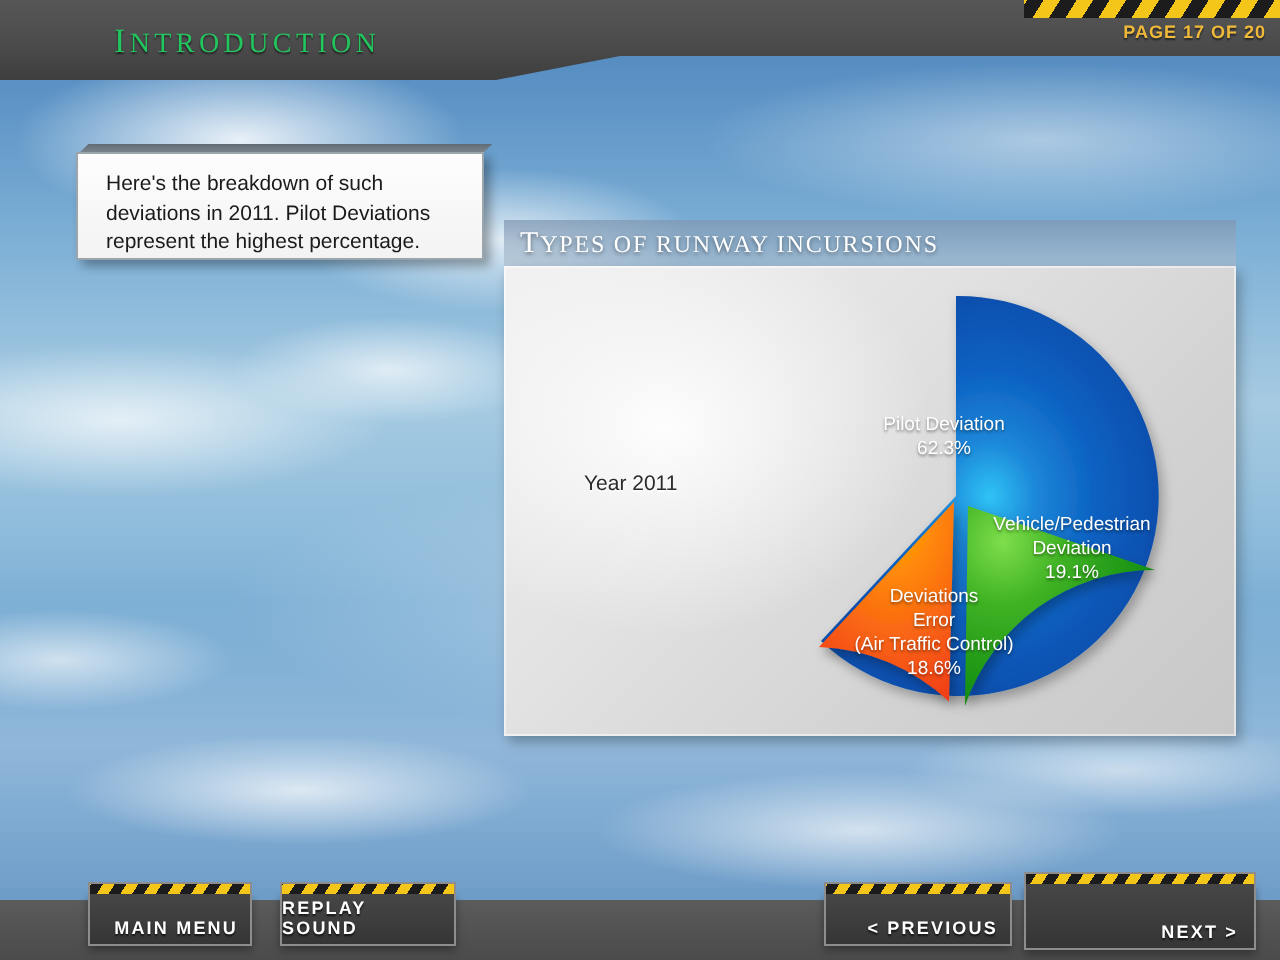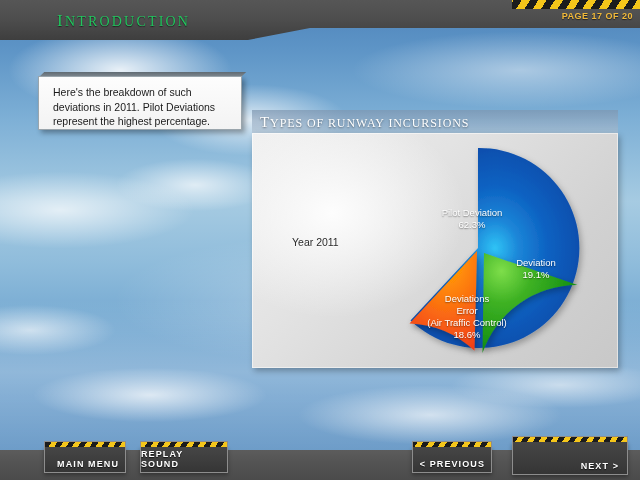--- a/index.html
+++ b/index.html
@@ -90,21 +90,21 @@
     box-shadow:0 2px 4px rgba(0,0,0,.35);}
   .navbtn .haz{position:absolute;left:-1px;top:-6px;right:-1px;height:6px;
     background:repeating-linear-gradient(-58deg,#f5c61a 0 5px,#1c1c1c 5px 10px);
     border:1px solid #8d8d8d;border-bottom:none;box-sizing:border-box;}
   .navbtn .lbl{position:absolute;bottom:3px;color:#ffffff;font-size:9px;
     font-weight:bold;letter-spacing:1.1px;text-shadow:0 1px 1px rgba(0,0,0,.7);}
   .btn-mainmenu{left:44px;top:447px;width:80px;}
   .btn-mainmenu .lbl{right:6px;}
   .btn-replay{left:140px;top:447px;width:86px;}
   .btn-replay .lbl{right:6px;margin-top:24px;}
-  .btn-prev{left:412px;top:447px;width:78px;}
+  .btn-prev{left:412px;top:447px;width:78px;padding-left:14px;}
   .btn-prev .lbl{right:6px;}
   .btn-next{left:512px;top:442px;width:114px;height:32px;}
   .btn-next .lbl{right:8px;}
 </style>
 </head>
 <body>
 
 <div id="stage">
 
   <div class="sky"></div>
@@ -165,20 +165,21 @@
         </svg>
 
         <div class="year-label">Year 2011</div>
 
         <div class="slice-label lbl-pilot">
           <div>Pilot Deviation</div>
           <div>62.3%</div>
         </div>
 
         <div class="slice-label lbl-veh">
+          <div>Vehicle/Pedestrian</div>
           <div>Deviation</div>
           <div>19.1%</div>
         </div>
 
         <div class="slice-label lbl-ops">
           <div>Deviations</div>
           <div>Error</div>
           <div>(Air Traffic Control)</div>
           <div>18.6%</div>
         </div>

